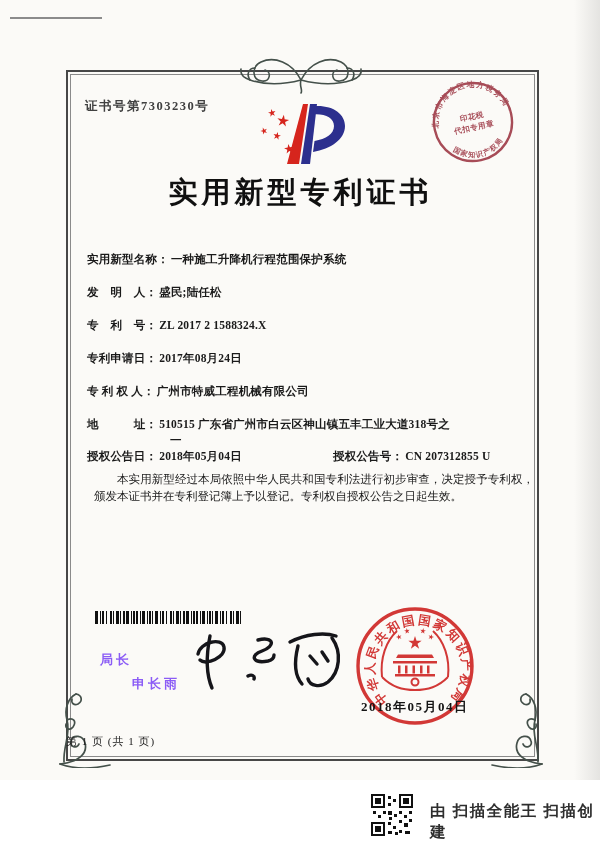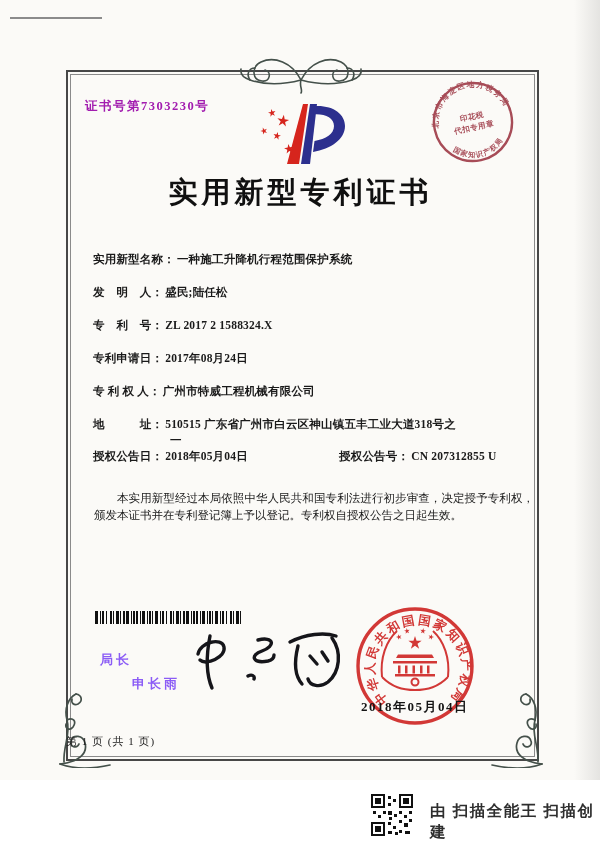--- a/index.html
+++ b/index.html
@@ -13,39 +13,39 @@
   
   .frame{position:absolute;left:66px;top:70px;width:469px;height:687px;border:2px solid #474747;}
   .frame::after{content:"";position:absolute;inset:2px;border:1px solid #8a8a8a;}
 
   .ornament{position:absolute;color:#44504a;}
   .orn-top{left:216px;top:50px;}
   .orn-bl{left:54px;top:684px;}
   .orn-br{left:488px;top:684px;transform:scaleX(-1);}
 
   .cert-number{position:absolute;left:85px;top:98px;font-size:12.5px;font-weight:600;
-      letter-spacing:1.5px;color:#a21caf;}
+      letter-spacing:1.5px;color:#404040;}
   .logo{position:absolute;left:255px;top:101px;}
   .title{position:absolute;left:66px;top:173px;width:469px;text-align:center;
       font-size:29px;font-weight:700;letter-spacing:4px;color:#101010;}
 
   .stamp{position:absolute;left:427px;top:76px;transform:rotate(-12deg);opacity:.9;}
   .ring-text{font-size:7.6px;letter-spacing:1.6px;font-weight:700;}
   .ring-text-sm{font-size:7.2px;letter-spacing:1px;font-weight:700;}
   .stamp-center{font-size:7.6px;font-weight:700;letter-spacing:.5px;}
 
-  .row{position:absolute;left:93px;font-size:11.5px;font-weight:700;color:#1a1a1a;
+  .row{position:absolute;left:87px;font-size:11.5px;font-weight:700;color:#1a1a1a;
       white-space:nowrap;letter-spacing:.2px;}
   .row .val{margin-left:2px;}
   .r1{top:252px;} .r2{top:285px;text-align:right;} .r3{top:318px;} .r4{top:351px;} .r5{top:384px;}
   .r6{top:417px;} .r6b{top:433px;left:170px;} .r7{top:449px;}
   .pair2{position:absolute;left:246px;}
 
   .body-text{position:absolute;left:94px;top:471px;width:440px;font-size:11.5px;
-      line-height:17px;color:#1a1a1a;text-align:justify;font-weight:500;margin-top:19px;}
+      line-height:17px;color:#1a1a1a;text-align:justify;font-weight:500;}
   .body-text p{margin:0;text-indent:2em;}
 
   .barcode{position:absolute;left:95px;top:611px;}
 
   .officer{position:absolute;left:100px;font-family:"Liberation Sans","DejaVu Sans",sans-serif;
       font-size:13px;font-weight:700;letter-spacing:3px;color:#8b5cf6;}
   .officer.role{top:651px;} .officer.name{top:675px;margin-left:32px;}
   .signature{position:absolute;left:182px;top:624px;}
 
   .seal{position:absolute;left:352px;top:603px;opacity:.93;}

